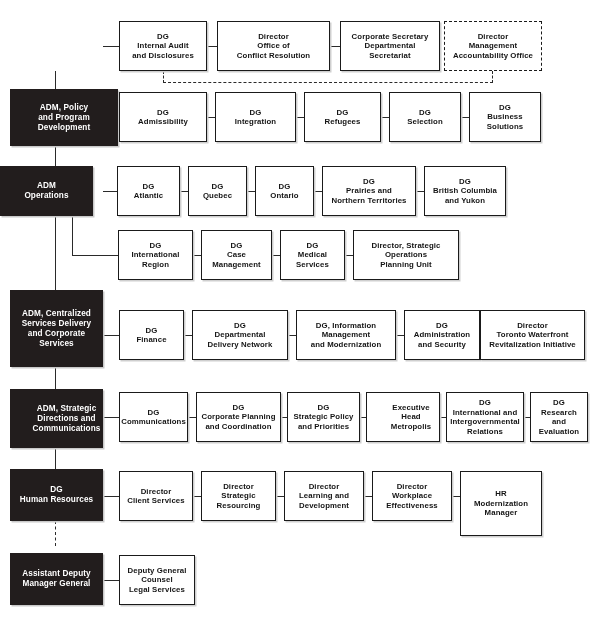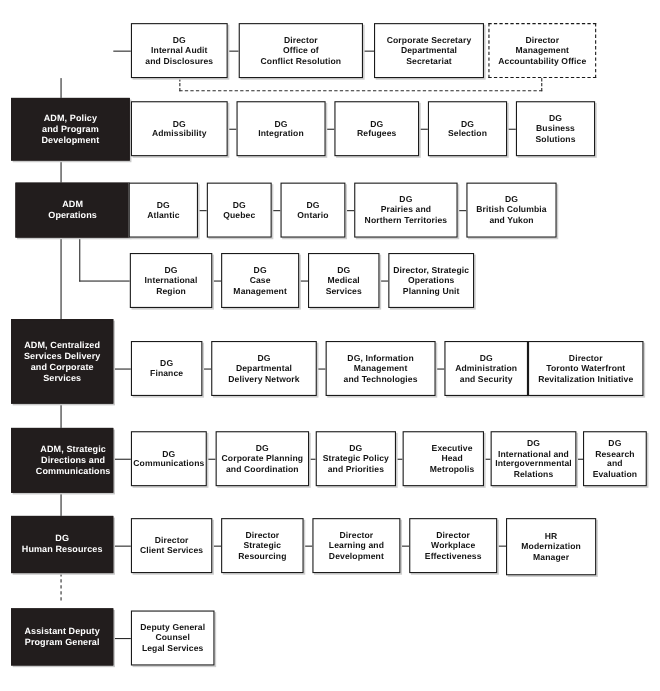--- a/index.html
+++ b/index.html
@@ -174,21 +174,21 @@
   <div class="node light" style="left:389px; top:92px; width:72px; height:50px;">
     <span class="lbl">DG
 Selection</span>
   </div>
   <div class="node light" style="left:469px; top:92px; width:72px; height:50px;">
     <span class="lbl">DG
 Business
 Solutions</span>
   </div>
 
-  <div class="node dark" style="left:14px; top:166px; width:104px; height:50px;">
+  <div class="node dark" style="left:0; top:166px; width:93px; height:50px;">
     <span class="lbl">ADM
 Operations</span>
   </div>
   <div class="node light" style="left:117px; top:166px; width:63px; height:50px;">
     <span class="lbl">DG
 Atlantic</span>
   </div>
   <div class="node light" style="left:188px; top:166px; width:59px; height:50px;">
     <span class="lbl">DG
 Quebec</span>
@@ -216,21 +216,21 @@
   <div class="node light" style="left:201px; top:230px; width:71px; height:50px;">
     <span class="lbl">DG
 Case
 Management</span>
   </div>
   <div class="node light" style="left:280px; top:230px; width:65px; height:50px;">
     <span class="lbl">DG
 Medical
 Services</span>
   </div>
-  <div class="node light" style="left:353px; top:230px; width:78px; height:50px;">
+  <div class="node light" style="left:353px; top:230px; width:106px; height:50px;">
     <span class="lbl">Director, Strategic
 Operations
 Planning Unit</span>
   </div>
 
   <div class="node dark" style="left:10px; top:290px; width:93px; height:77px;">
     <span class="lbl">ADM, Centralized
 Services Delivery
 and Corporate
 Services</span>
@@ -240,21 +240,21 @@
 Finance</span>
   </div>
   <div class="node light" style="left:192px; top:310px; width:96px; height:50px;">
     <span class="lbl">DG
 Departmental
 Delivery Network</span>
   </div>
   <div class="node light" style="left:296px; top:310px; width:100px; height:50px;">
     <span class="lbl">DG, Information
 Management
-and Technologies</span>
+and Modernization</span>
   </div>
   <div class="node light" style="left:404px; top:310px; width:76px; height:50px;">
     <span class="lbl">DG
 Administration
 and Security</span>
   </div>
   <div class="node light" style="left:480px; top:310px; width:105px; height:50px;">
     <span class="lbl">Director
 Toronto Waterfront
 Revitalization Initiative</span>
@@ -311,29 +311,29 @@
   <div class="node light" style="left:284px; top:471px; width:80px; height:50px;">
     <span class="lbl">Director
 Learning and
 Development</span>
   </div>
   <div class="node light" style="left:372px; top:471px; width:80px; height:50px;">
     <span class="lbl">Director
 Workplace
 Effectiveness</span>
   </div>
-  <div class="node light" style="left:460px; top:471px; width:82px; height:52px;">
+  <div class="node light" style="left:460px; top:471px; width:82px; height:65px;">
     <span class="lbl">HR
 Modernization
 Manager</span>
   </div>
 
   <div class="node dark" style="left:10px; top:553px; width:93px; height:52px;">
     <span class="lbl">Assistant Deputy
-Program General</span>
+Manager General</span>
   </div>
   <div class="node light" style="left:119px; top:555px; width:76px; height:50px;">
     <span class="lbl">Deputy General
 Counsel
 Legal Services</span>
   </div>
 
 </div>
 
 </body></html>

